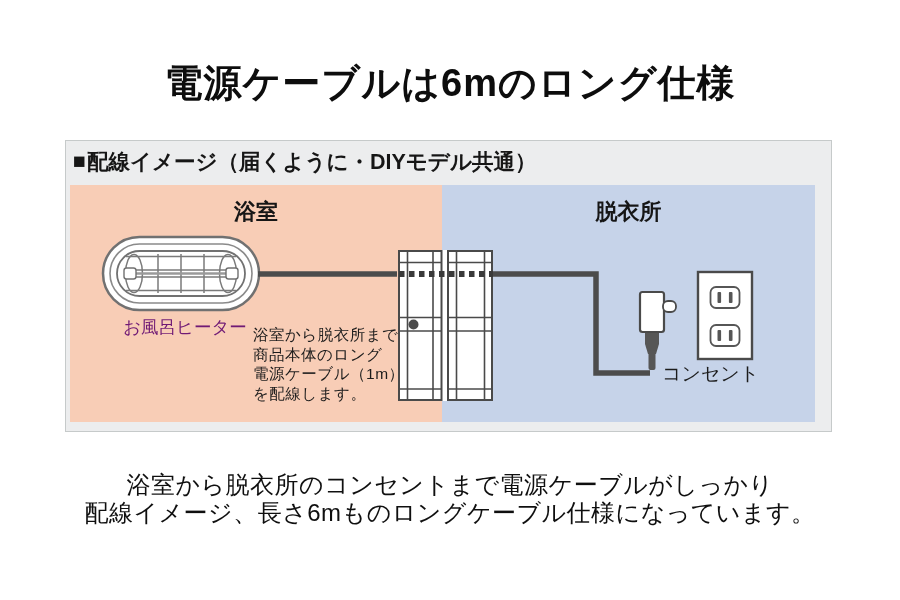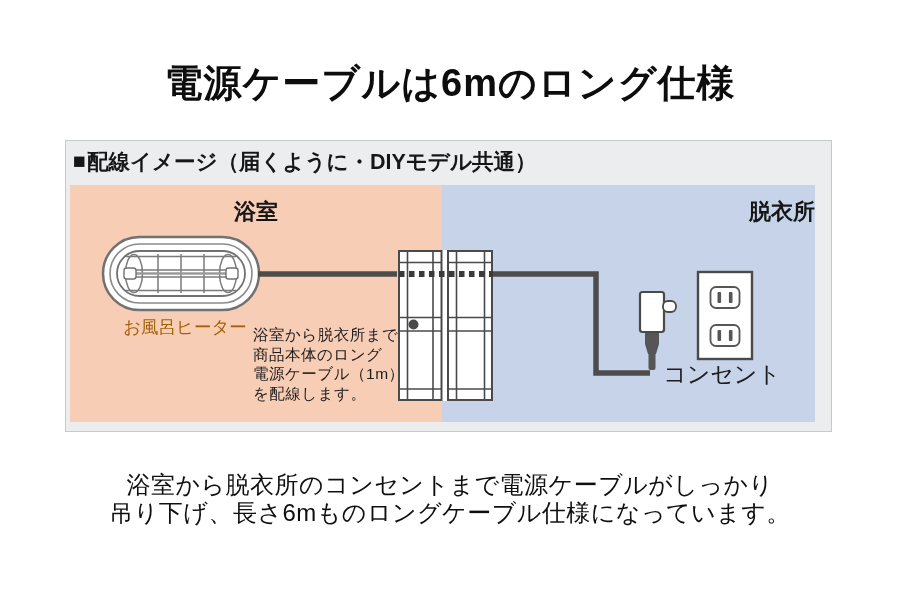--- a/index.html
+++ b/index.html
@@ -25,33 +25,33 @@
     position:absolute;left:4px;top:44px;width:745px;height:293px;
   }
   .room{position:absolute;top:0;height:237px;}
   .room.bathroom{left:0;width:372px;background:#f8cdb6;}
   .room.dressing{left:372px;width:373px;background:#c6d3e9;}
   .room-label{
     position:absolute;top:12px;font-size:22px;font-weight:700;color:#161616;
     text-align:center;
   }
   .room-label.bath{left:0;width:372px;}
-  .room-label.dress{left:372px;width:373px;text-align:right;}
+  .room-label.dress{left:372px;width:373px;}
   .heater-label{
     position:absolute;left:35px;top:130px;width:160px;text-align:center;
-    font-size:17.5px;font-weight:500;color:#a16207;white-space:nowrap;
+    font-size:17.5px;font-weight:500;color:#701a75;white-space:nowrap;
   }
   .wiring-note{
     position:absolute;left:183px;top:140px;
     font-size:15.5px;line-height:19.5px;font-weight:500;color:#1c1c1c;
     white-space:pre-line;letter-spacing:0.5px;
   }
   .outlet-label{
-    position:absolute;left:592px;top:178px;width:120px;text-align:center;
-    font-size:23px;line-height:22px;font-weight:500;color:#1c1c1c;
+    position:absolute;left:592px;top:178px;width:120px;text-align:left;
+    font-size:19px;line-height:22px;font-weight:500;color:#1c1c1c;
   }
   .diagram-svg{
     position:absolute;left:-1px;top:-1px;width:767px;height:292px;
     pointer-events:none;
   }
   .caption{
     position:absolute;top:471px;left:0;width:900px;margin:0;
     text-align:center;font-size:24px;line-height:28px;font-weight:500;
     color:#0f0f0f;white-space:pre-line;letter-spacing:0.5px;
   }
@@ -144,13 +144,13 @@
       <rect x="717.5" y="292" width="3.6" height="11" rx="1" fill="#565656"></rect>
       <rect x="728.9" y="292" width="3.6" height="11" rx="1" fill="#565656"></rect>
       <rect x="710.5" y="325" width="29" height="21" rx="5.5" fill="#ffffff" stroke="#565656" stroke-width="1.8"></rect>
       <rect x="717.5" y="330" width="3.6" height="11" rx="1" fill="#565656"></rect>
       <rect x="728.9" y="330" width="3.6" height="11" rx="1" fill="#565656"></rect>
     </g>
   </svg>
 </section>
 
 <p class="caption">浴室から脱衣所のコンセントまで電源ケーブルがしっかり
-吊り下げ、長さ6mものロングケーブル仕様になっています。</p>
+配線イメージ、長さ6mものロングケーブル仕様になっています。</p>
 
 </body></html>

